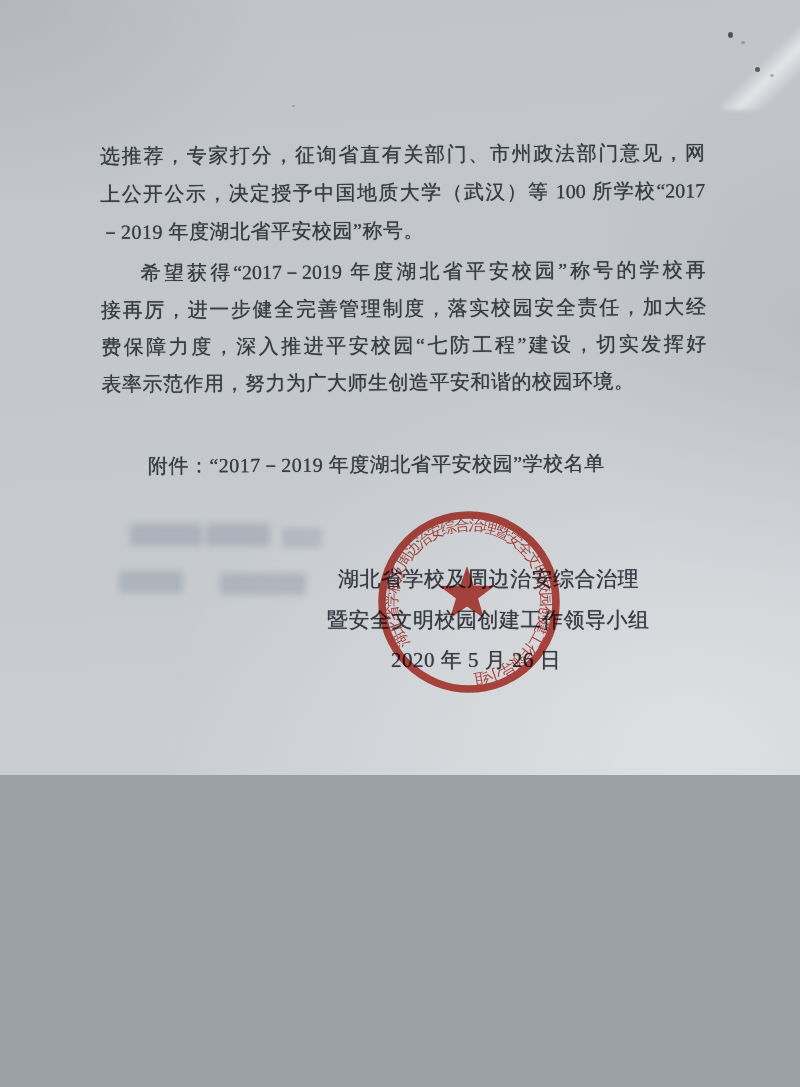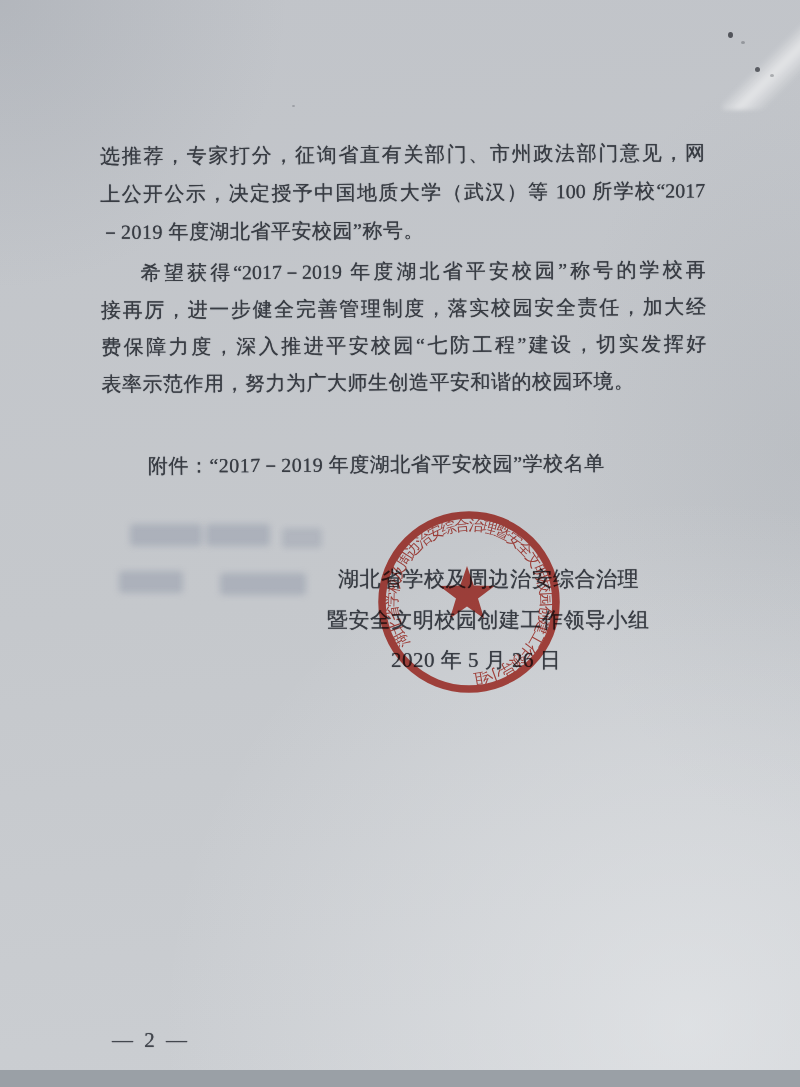--- a/index.html
+++ b/index.html
@@ -1,18 +1,18 @@
 <!DOCTYPE html>
 <html><head>
 <meta charset="utf-8">
 <style>
   html,body{margin:0;padding:0;background:#9aa0a6;}
   .page{
     position:relative;
-    width:800px;height:1070px;
+    width:800px;height:775px;
     margin:0 auto;
     overflow:hidden;
     font-family:"Liberation Serif","DejaVu Serif",serif;
     background:
       radial-gradient(120% 90% at 86% 96%, rgba(238,240,242,0.55) 0%, rgba(238,240,242,0) 55%),
       radial-gradient(60% 45% at 0% 0%, rgba(128,134,144,0.22) 0%, rgba(128,134,144,0) 60%),
       radial-gradient(50% 60% at 100% 42%, rgba(140,146,154,0.16) 0%, rgba(140,146,154,0) 60%),
       linear-gradient(175deg,#c1c4c9 0%,#c5c8cc 55%,#cbced2 100%);
   }
   .txt{

